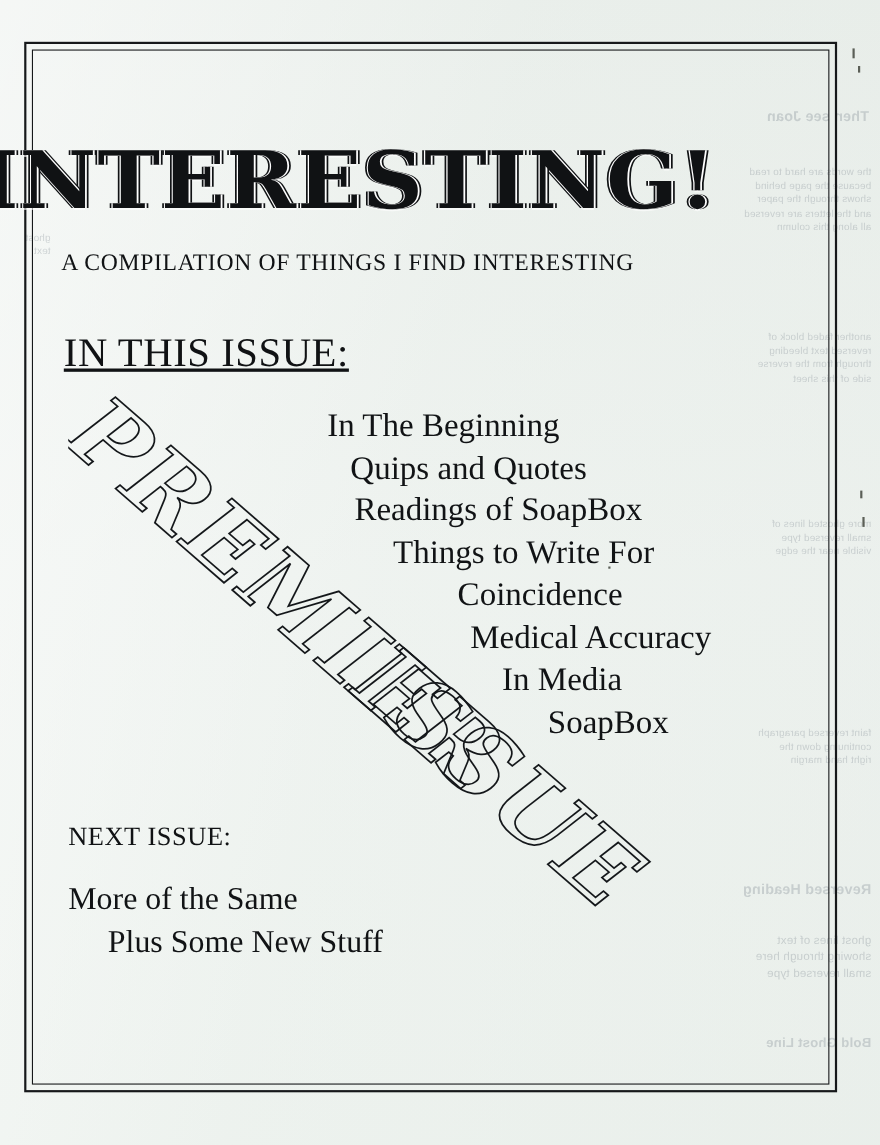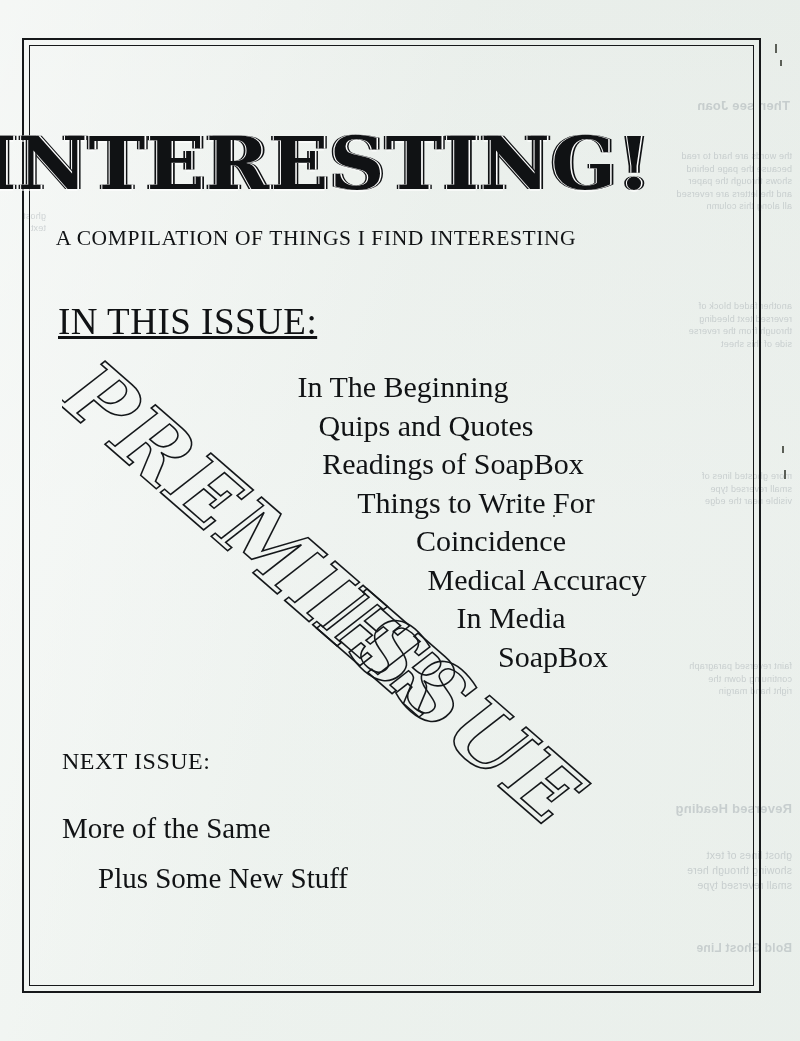--- a/index.html
+++ b/index.html
@@ -158,21 +158,21 @@
     position: absolute;
     left: 62px;
     top: 798px;
     margin: 0;
     padding: 0;
     list-style: none;
     font-family: "Liberation Serif", serif;
     font-size: 29px;
     color: #111315;
   }
-  .next-issue-list li { line-height: 39px; white-space: nowrap; margin-top: 11px; }
+  .next-issue-list li { line-height: 39px; white-space: nowrap; }
   .next-issue-list li:nth-child(2) { padding-left: 36px; font-family: Liberation Serif, serif; }
 
   
   .premier {
     position: absolute;
     left: 62px;
     top: 350px;
     width: 640px;
     height: 560px;
     pointer-events: none;

